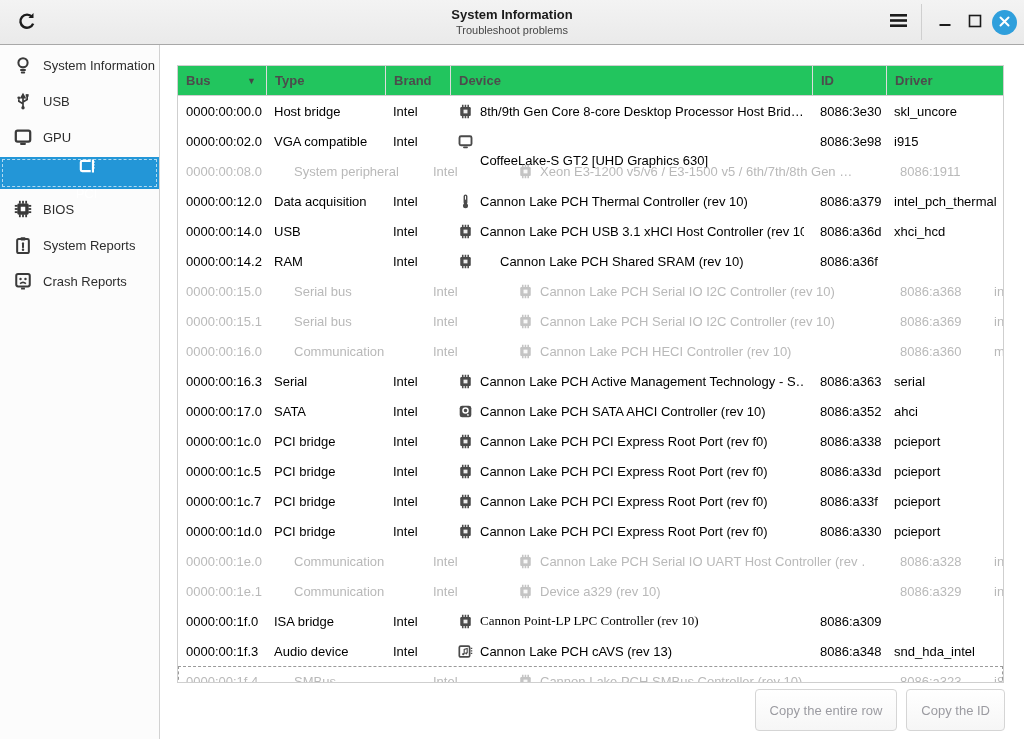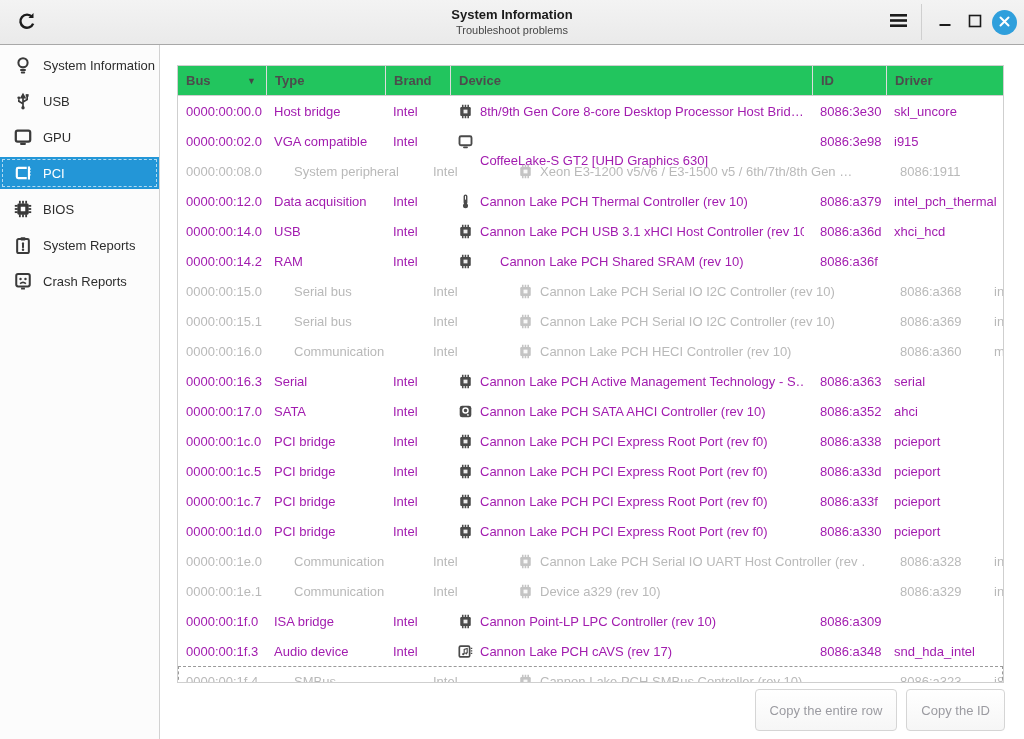--- a/index.html
+++ b/index.html
@@ -28,34 +28,34 @@
   .tb-sep { width:1px; height:36px; background:#cfcfcf; margin:0 6px 0 6px; }
   .winctl { background:none; border:none; width:26px; height:26px; display:flex; align-items:center; justify-content:center; color:#1b1b1b; padding:0; margin-left:4px; }
   .winctl.close { width:25px; height:25px; border-radius:50%; background:#2f9fdc; color:#fff; }
 
   
   .content { flex:1; display:flex; min-height:0; background:#fff; }
   .sidebar { flex:0 0 160px; width:160px; background:#fcfcfc; border-right:1px solid #d2d2d2; padding-top:4px; }
   .side-item { height:32px; margin-bottom:4px; display:flex; align-items:center; padding-left:14px; gap:11px; font-size:13px; color:#2d2d2d; cursor:default; }
   .side-item .icon { width:18px; height:18px; color:#3a3a3a; display:flex; align-items:center; justify-content:center; }
   .side-item .icon svg { width:18px; height:18px; }
-  .side-item.selected { background:#2396d7; color:#ffffff; outline:1px dashed rgba(255,255,255,.65); outline-offset:-3px; }
+  .side-item.selected { background:#2396d7; color:#ffffff; outline:1px dashed rgba(255,255,255,.65); outline-offset:-3px;flex-direction:column; }
   .side-item.selected .icon { color:#ffffff; }
 
   .main { flex:1; position:relative; background:#ffffff; }
 
   
   .table { position:absolute; left:17px; top:20px; width:827px; height:618px; border:1px solid #cfcfcf; background:#fff; }
   .grid-cols { display:grid; grid-template-columns:88px 119px 65px 362px 74px 1fr; }
   .thead { height:30px; background:#22c55e; border-bottom:1px solid #cfcfcf; }
   .th { display:flex; align-items:center; padding:0 8px; font-size:13px; font-weight:bold; color:#4c4c4c; white-space:nowrap; overflow:hidden; }
   .th + .th { border-left:1px solid #dcdcdc; }
   .sort { margin-left:auto; font-size:9px; color:#454545; padding-right:2px; }
   .tbody { height:586px; overflow:hidden; }
-  .tr { height:30px; font-size:13px; color:#a21caf; align-items:center; }
+  .tr { height:30px; font-size:13px; color:#000000; align-items:center; }
   .td { padding:0 8px; white-space:nowrap; overflow:hidden; }
   .td.device { display:flex; align-items:center; gap:7px; }
   .td .icon { flex:0 0 15px; width:15px; height:15px; color:#4a4a4a; display:flex; align-items:center; }
   .td .icon svg { width:15px; height:15px; }
   .tr.dim { color:#b9b9b9;gap:20px; }
   .tr.dim .icon { color:#c4c4c4; }
   .tr.focused { outline:1px dashed #9a9a9a; outline-offset:-1px; }
 
   
   .footer-buttons { position:absolute; right:19px; top:644px; display:flex; }
@@ -632,40 +632,40 @@
                       <rect x="7.1" y="0.8" width="1.7" height="3"></rect>
                       <rect x="10" y="0.8" width="1.7" height="3"></rect>
                       <rect x="4.2" y="12.2" width="1.7" height="3"></rect>
                       <rect x="7.1" y="12.2" width="1.7" height="3"></rect>
                       <rect x="10" y="12.2" width="1.7" height="3"></rect>
                       <rect x="2.4" y="3.2" width="11.2" height="9.6" rx="1.2"></rect>
                     </g>
                     <rect x="5.9" y="6" width="4.2" height="4" fill="#fff" opacity="0.9"></rect>
                   </svg>
                 </span>
-                <span style="overflow: hidden; white-space: nowrap;">Cannon Point-LP LPC Controller (rev 10)</span>
+                <span style="overflow: hidden; white-space: nowrap; font-family: Liberation Serif, serif;">Cannon Point-LP LPC Controller (rev 10)</span>
               </div>
               <div class="td">8086:a309</div>
               <div class="td"></div>
             </div>
             <div class="tr grid-cols">
               <div class="td">0000:00:1f.3</div>
               <div class="td">Audio device</div>
               <div class="td">Intel</div>
               <div class="td device">
                 <span class="icon">
                   <svg viewBox="0 0 16 16">
                     <rect x="1.4" y="2.2" width="11" height="11.6" rx="1.4" fill="none" stroke="currentColor" stroke-width="1.8"></rect>
                     <path d="M6.6 10.6V5.7l3.2-.9v4.9" fill="none" stroke="currentColor" stroke-width="1.2"></path>
                     <circle cx="5.6" cy="10.8" r="1.2" fill="currentColor"></circle>
                     <circle cx="8.8" cy="9.9" r="1.2" fill="currentColor"></circle>
                     <path d="M13.6 4.6h1.6M13.6 7.3h1.6M13.6 10h1.6" stroke="currentColor" stroke-width="1.4"></path>
                   </svg>
                 </span>
-                <span style="overflow: hidden; white-space: nowrap;">Cannon Lake PCH cAVS (rev 17)</span>
+                <span style="overflow: hidden; white-space: nowrap;">Cannon Lake PCH cAVS (rev 13)</span>
               </div>
               <div class="td">8086:a348</div>
               <div class="td">snd_hda_intel</div>
             </div>
             <div class="tr grid-cols dim focused">
               <div class="td">0000:00:1f.4</div>
               <div class="td">SMBus</div>
               <div class="td">Intel</div>
               <div class="td device">
                 <span class="icon">

